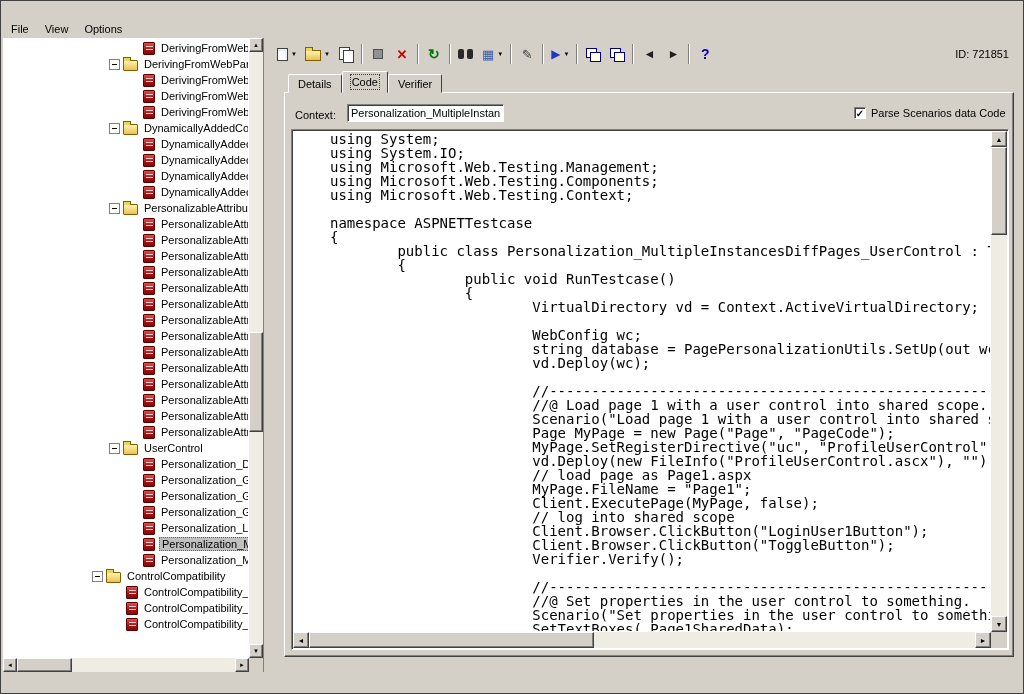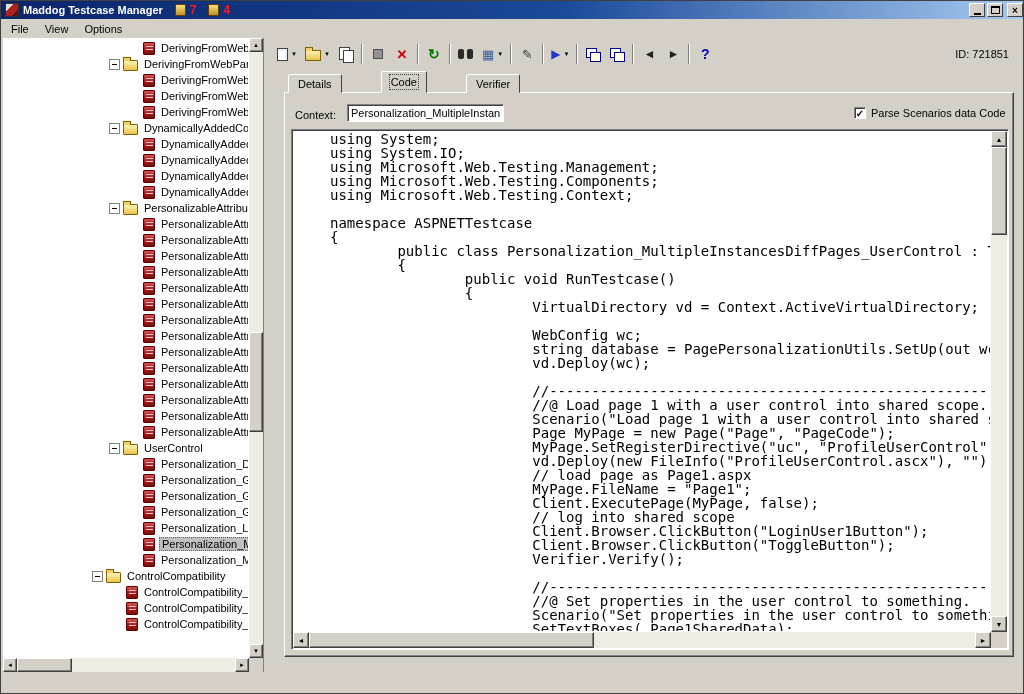--- a/index.html
+++ b/index.html
@@ -97,21 +97,21 @@
   .glyph-windows { position: relative; width: 14px; height: 13px; }
   .glyph-windows::before { content: ""; position: absolute; left: 0; top: 0; width: 9px; height: 8px;
     background: #fff; border: 1px solid #000080; }
   .glyph-windows::after { content: ""; position: absolute; left: 4px; top: 4px; width: 9px; height: 8px;
     background: #ffffe0; border: 1px solid #000080; }
   .glyph-arrow-left, .glyph-arrow-right { color: #202020; font-size: 12px; }
   .glyph-help { color: #0000c0; font-weight: bold; font-size: 14px; }
   .dd { font-size: 6px; margin-left: 3px; color: #000; }
   .id-label { position: absolute; right: 14px; top: 47px; font-size: 11px; }
   
-  .tab-strip { position: absolute; left: 287px; top: 70px; height: 22px; display: flex; align-items: flex-end; z-index: 3; gap: 39px; }
+  .tab-strip { position: absolute; left: 287px; top: 70px; height: 22px; display: flex; align-items: flex-end; z-index: 3; }
   .tab { height: 19px; padding: 3px 9px 0; background: #d4d0c8;
     border: 1px solid; border-color: #fff #404040 transparent #fff; border-radius: 2px 2px 0 0; }
   .tab.active { height: 22px; padding-top: 4px; z-index: 4; }
   .tab.active .tab-label { outline: 1px dotted #404040; outline-offset: 1px; }
   .tab-panel { position: absolute; left: 283px; top: 91px; width: 730px; height: 565px;
     background: #d4d0c8; border: 1px solid; border-color: #fff #404040 #404040 #fff;
     box-shadow: inset -1px -1px 0 #808080; }
   
   .filename-label { position: absolute; left: 10px; top: 16px; }
   .filename-input { position: absolute; left: 62px; top: 11px; width: 157px; height: 18px;
@@ -145,43 +145,20 @@
   .sb-cell-1 { width: 286px; flex: none; }
   .sb-cell-2 { flex: 1; display: flex; align-items: center; justify-content: center; }
   .size-grip { position: absolute; right: 1px; bottom: 1px; width: 13px; height: 13px;
     background: repeating-linear-gradient(135deg, #fff 0 1px, #808080 1px 2px, transparent 2px 5px); }
 </style>
 </head>
 <body>
 
 <div class="window">
 
-  <div class="titlebar">
-    <span class="app-icon"></span>
-    <span class="title-text">Maddog Testcase Manager</span>
-    <span class="badge">
-      <span class="badge-icon"></span>
-      <span class="badge-num">7</span>
-    </span>
-    <span class="badge">
-      <span class="badge-icon"></span>
-      <span class="badge-num">4</span>
-    </span>
-    <span class="win-btns">
-      <span class="win-btn">
-          <span class="gl-min"></span>
-        </span>
-      <span class="win-btn">
-          <span class="gl-max"></span>
-        </span>
-      <span class="win-btn close">
-          <span>×</span>
-        </span>
-    </span>
-  </div>
 
   <div class="menubar">
       <div class="menu-item">File</div>
       <div class="menu-item">View</div>
       <div class="menu-item">Options</div>
     </div>
 
   <div class="tree-panel">
     <div class="tree-rows">
         <div class="tree-row" style="padding-left: 122px;">

